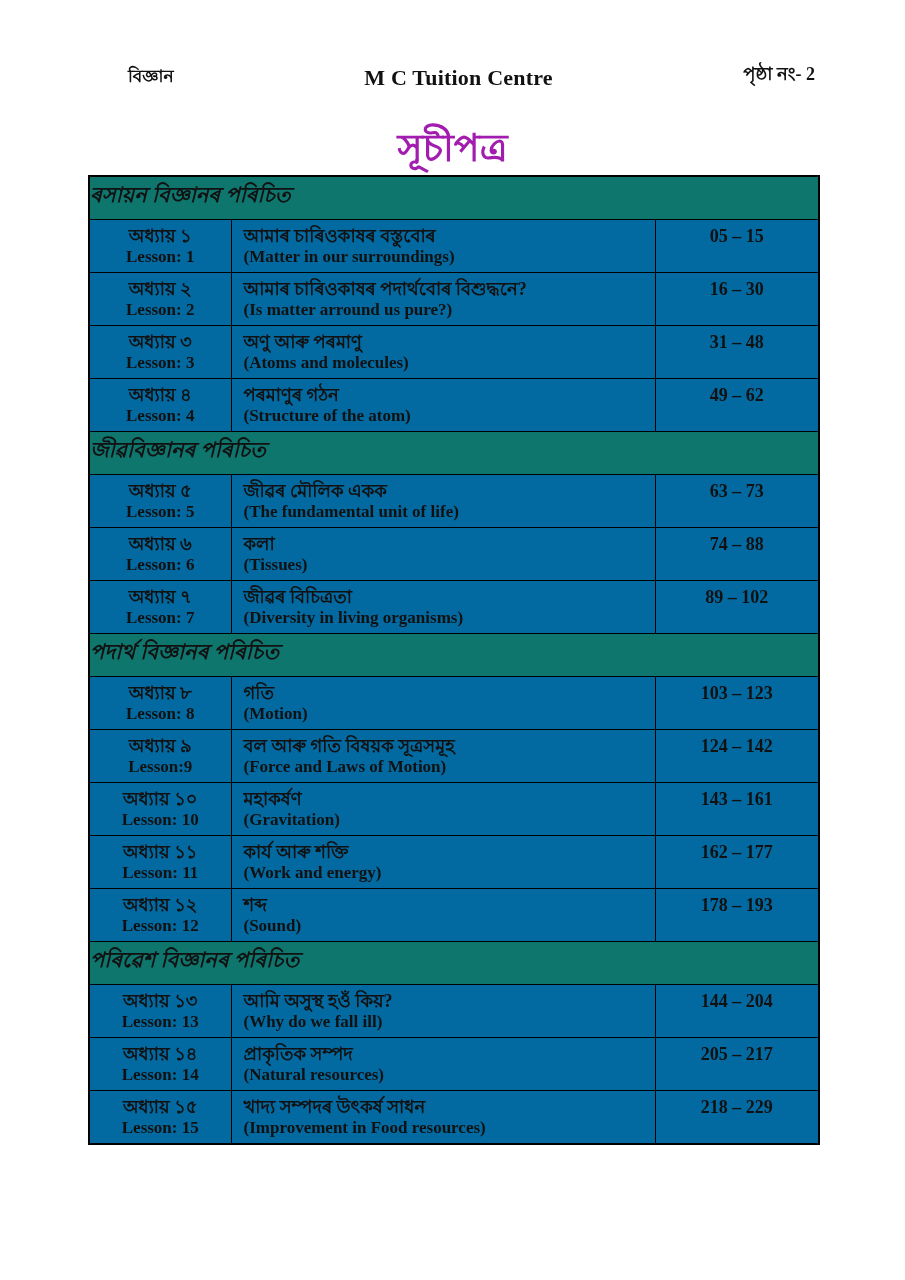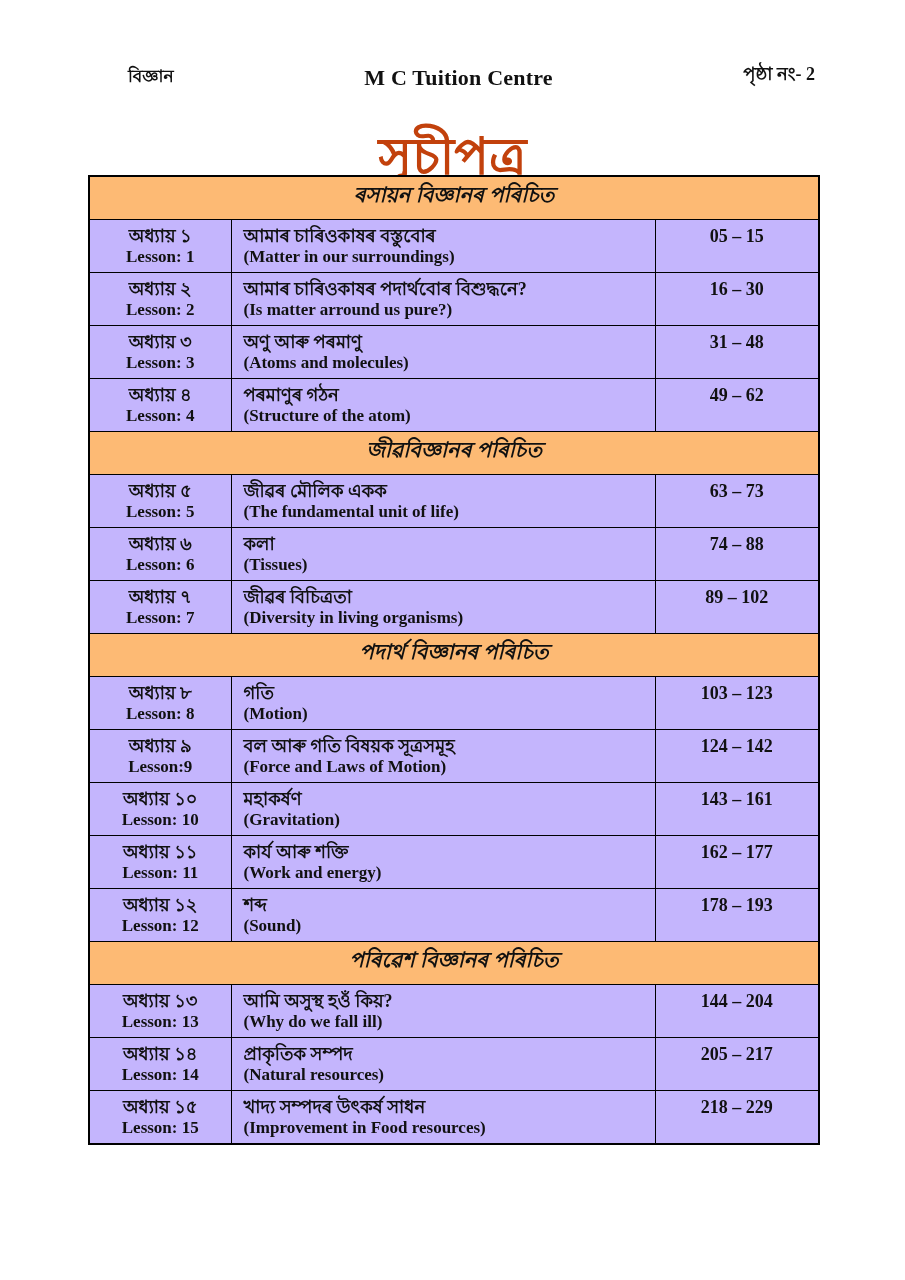--- a/index.html
+++ b/index.html
@@ -16,45 +16,44 @@
     top: 60px; left: 128px; right: 90px;
     display: flex; justify-content: space-between; align-items: flex-end;
   }
   .page-header .hdr-left  { font-size: 17px; font-weight: 600; }
   .page-header .hdr-center{ font-size: 22px; font-weight: 700; letter-spacing: .2px; }
   .page-header .hdr-right { font-size: 18px; font-weight: 700; }
   .doc-title {
     position: absolute;
     top: 118px; left: 0; width: 100%;
     text-align: center;
-    font-size: 51px; font-weight: 700;
-    color: #c2410c;
+    font-size: 38px; font-weight: 700;
+    color: #a21caf;
   }
   table.toc {
     position: absolute;
     top: 175px; left: 88px;
     width: 730px;
     border-collapse: collapse;
     table-layout: fixed;
     border: 2px solid #000;
   }
   table.toc col.c1 { width: 142px; }
   table.toc col.c2 { width: 424px; }
   table.toc col.c3 { width: 164px; }
   table.toc td { border: 1.5px solid #000; }
   td.section-heading {
-    background: #fdba74;
-    text-align: center;
+    background: #0f766e;
     font-weight: 700; font-style: italic;
     font-size: 21px;
     padding: 2px 0 5px 0;
     height: 30px;
   }
   tr.lesson-row td {
-    background: #c4b5fd;
+    background: #0369a1;
     vertical-align: top;
     height: 53px;
     padding-top: 5px;
   }
   td.chapter-cell { text-align: center; }
   td.title-cell   { text-align: left; padding-left: 12px; }
   td.pages-cell   { text-align: center; }
   .bn-line { font-size: 18px; font-weight: 600; line-height: 22px; }
   .en-line { font-size: 17px; font-weight: 700; line-height: 20px; }
   .page-range { font-size: 18px; font-weight: 700; line-height: 22px; }

